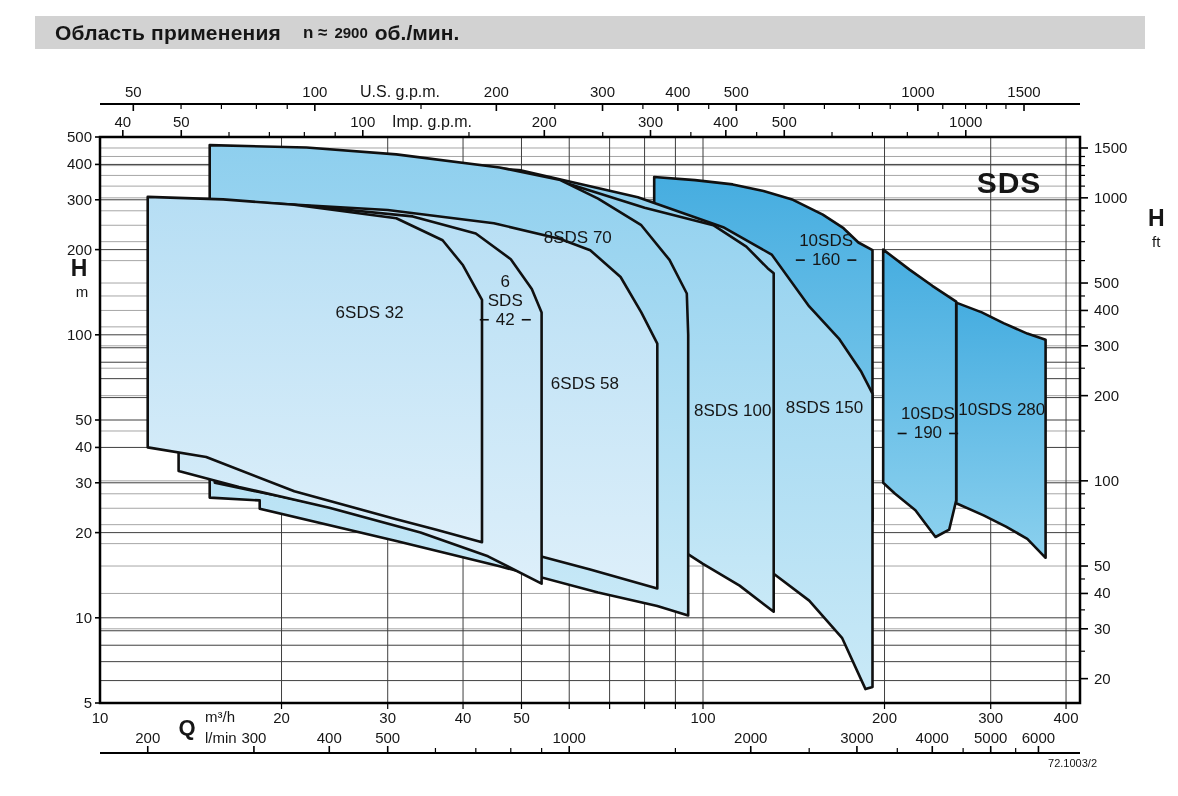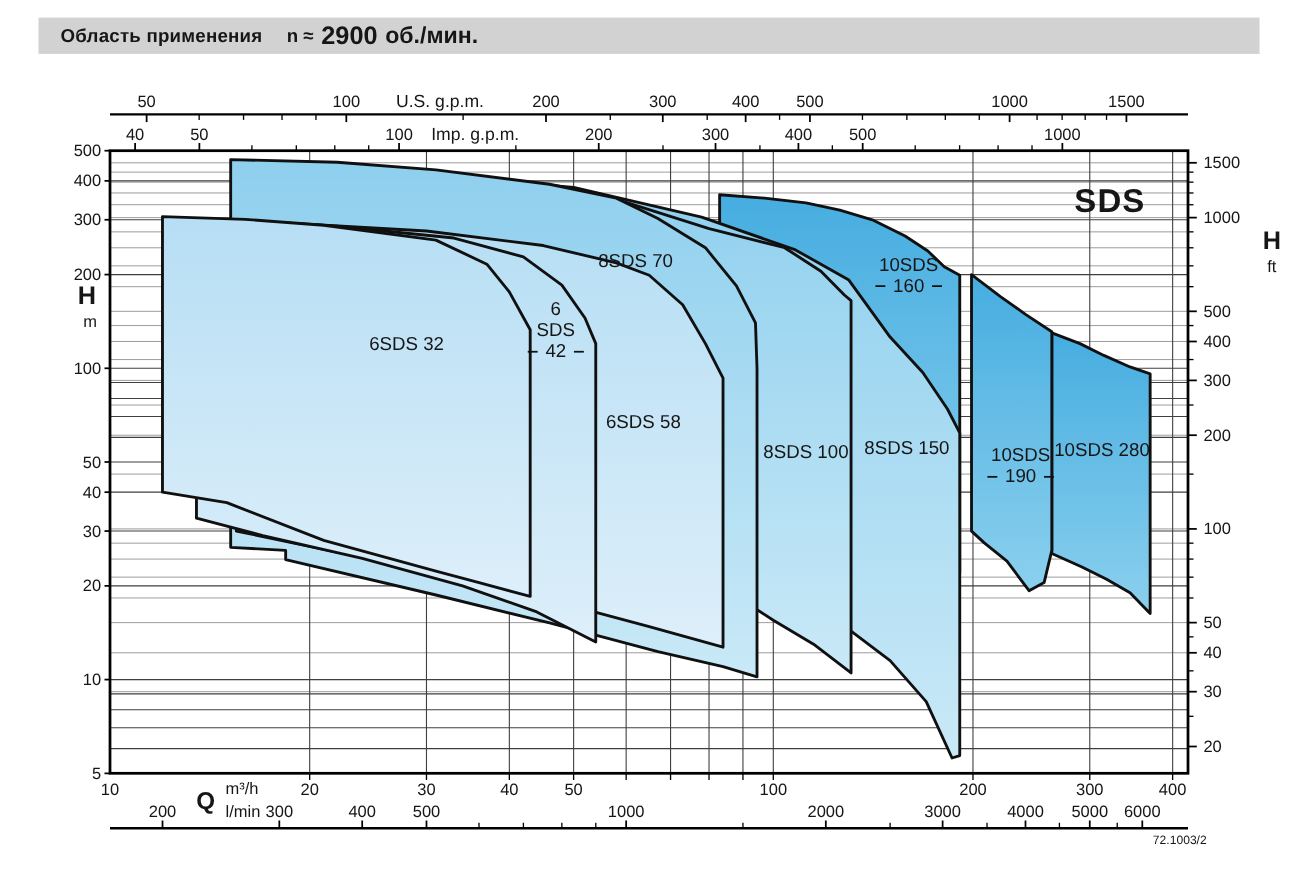--- a/index.html
+++ b/index.html
@@ -1,22 +1,22 @@
 <!DOCTYPE html>
 <html><head>
 <meta charset="utf-8">
 <style>
   html,body{margin:0;padding:0;background:#ffffff;}
   .page{position:relative;width:1178px;height:796px;background:#ffffff;overflow:hidden;
         font-family:"Liberation Sans","DejaVu Sans",sans-serif;}
   .title-bar{position:absolute;left:35px;top:16px;width:1110px;height:33px;
              background:#d2d2d2;display:flex;align-items:center;color:#161616;}
-  .t-main{font-size:17px;font-weight:bold;margin-left:20px;letter-spacing:0.2px;}
+  .t-main{font-size:21px;font-weight:bold;margin-left:20px;letter-spacing:0.2px;}
   .t-n{font-size:17px;font-weight:bold;margin-left:22px;}
-  .t-value{font-size:23px;font-weight:bold;margin-left:7px;}
+  .t-value{font-size:15px;font-weight:bold;margin-left:7px;}
   .t-unit{font-size:21px;font-weight:bold;margin-left:7px;}
   #chart-svg{position:absolute;left:0;top:0;}
 </style>
 </head>
 <body>
 
 <div class="page">
   <div class="title-bar">
     <span class="t-main">Область применения</span>
     <span class="t-n">n ≈</span>

